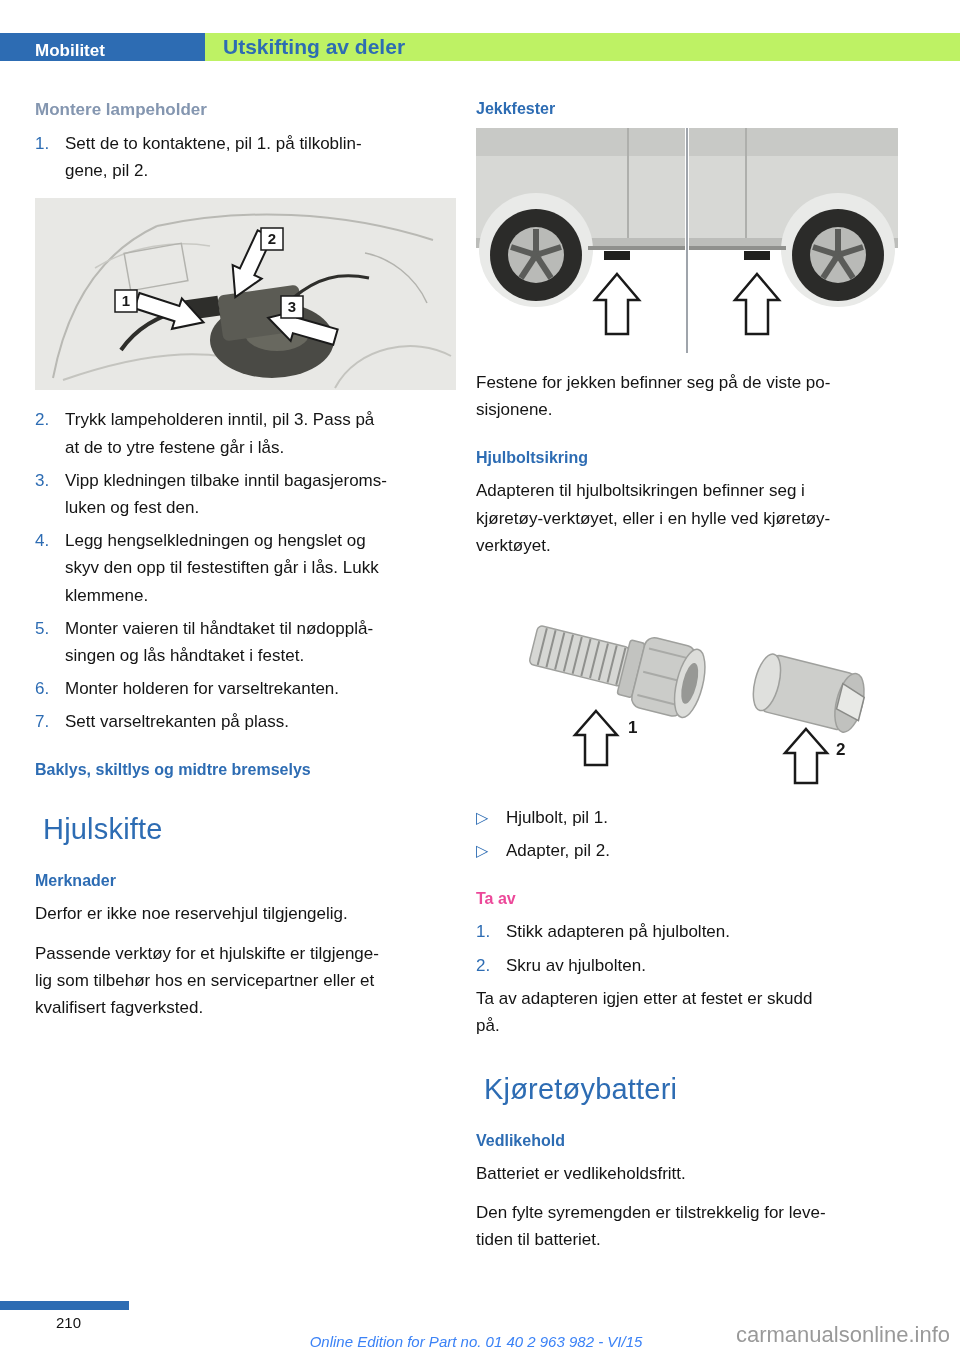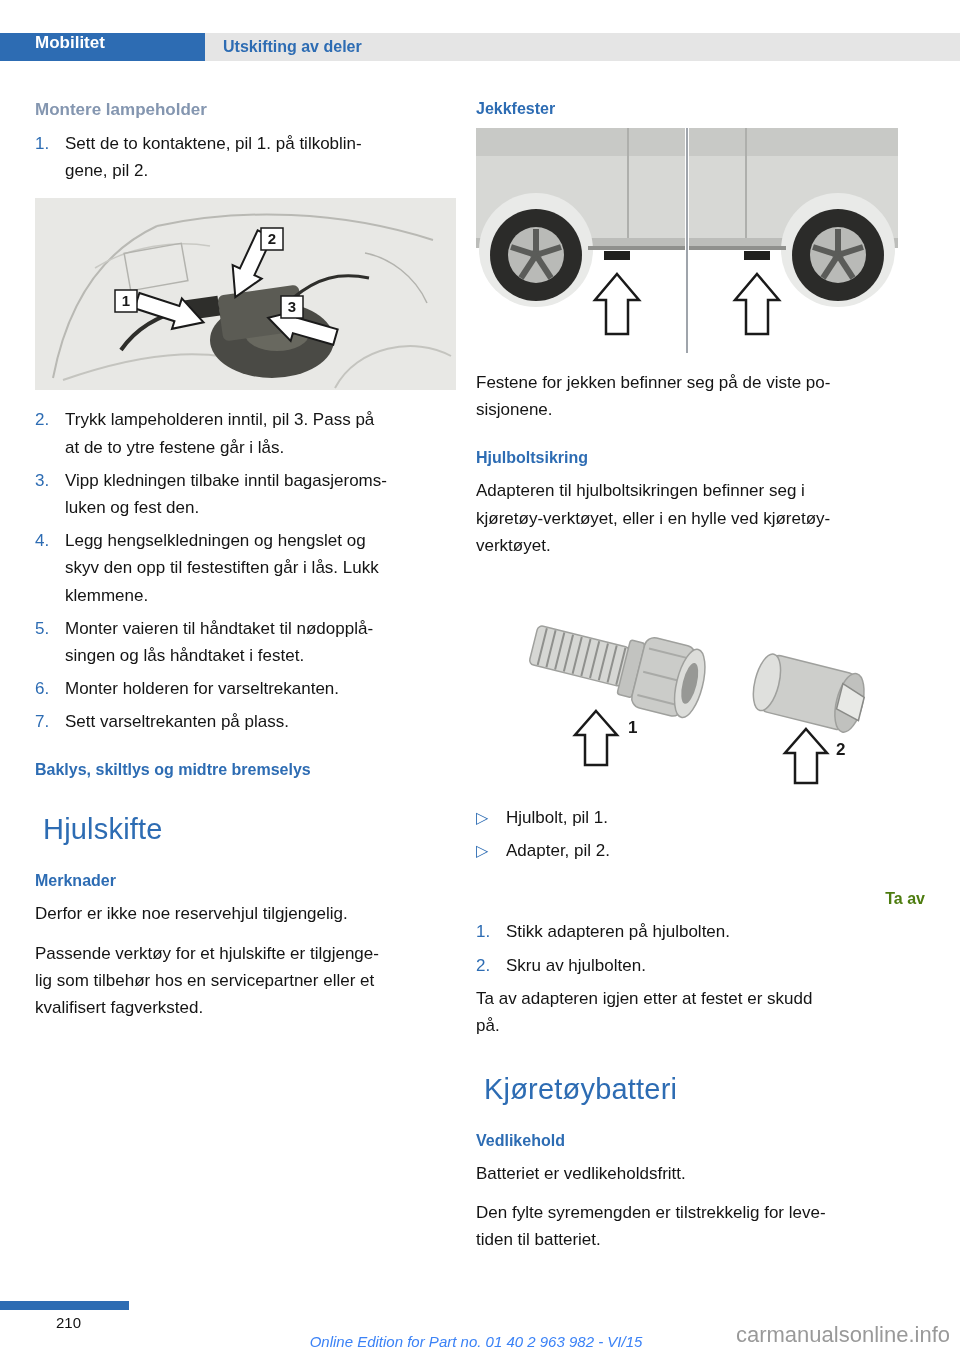--- a/index.html
+++ b/index.html
@@ -2,33 +2,33 @@
 <html lang="no"><head>
 <meta charset="utf-8">
 <style>
   * { box-sizing: border-box; margin: 0; padding: 0; }
   body { margin: 0; background: #ffffff; font-family: "Liberation Sans", "DejaVu Sans", sans-serif; }
   .page { position: relative; width: 960px; height: 1362px; background: #fff; overflow: hidden; }
 
   
   .header { position: absolute; top: 33px; left: 0; right: 0; height: 28px; display: flex; }
   .header-section { width: 205px; flex: none; background: #2d6cb3; color: #fff;
-    display: flex; align-items: flex-start; padding-left: 35px; font-size: 17px; font-weight: bold; }
-  .header-subsection { flex: 1; background: #e5e5e5; color: #2d6cb3;
-    display: flex; align-items: center; padding-left: 18px; font-size: 16px; font-weight: bold; }
+    display: flex; align-items: flex-end; padding-left: 35px; font-size: 17px; font-weight: bold; }
+  .header-subsection { flex: 1; background: #bef264; color: #2d6cb3;
+    display: flex; align-items: center; padding-left: 18px; font-size: 21px; font-weight: bold; }
 
   
   .content { position: absolute; top: 100px; left: 35px; width: 890px; display: flex; gap: 20px; }
   .col-left { width: 421px; flex: none; }
   .col-right { flex: 1; }
 
   h3.sect { font-size: 16px; color: #2d6cb3; font-weight: bold; margin: 26px 0 10px; }
   h3.mt0 { margin-top: 0; }
   h3.grayblue { color: #8496b0; font-size: 17px; }
-  h3.lightblue { color: #4d7c0f; text-align: right; }
+  h3.lightblue { color: #ec4899; }
   h2.large { font-size: 29px; color: #2d6cb3; font-weight: 500; margin: 34px 8px 16px; letter-spacing: 0.2px; }
 
   p.body, .step-text, .bullet-text { font-size: 17px; line-height: 1.6; color: #141414; white-space: pre-line; }
   p.body { margin: 6px 0 12px; }
 
   .step { display: flex; margin-bottom: 6px; }
   .step-num { flex: none; width: 30px; color: #2d6cb3; font-size: 17px; line-height: 1.6; }
   .bullet { display: flex; margin-bottom: 6px; }
   .bullet-marker { flex: none; width: 30px; color: #2d6cb3; font-size: 16px; line-height: 1.7; }
 

